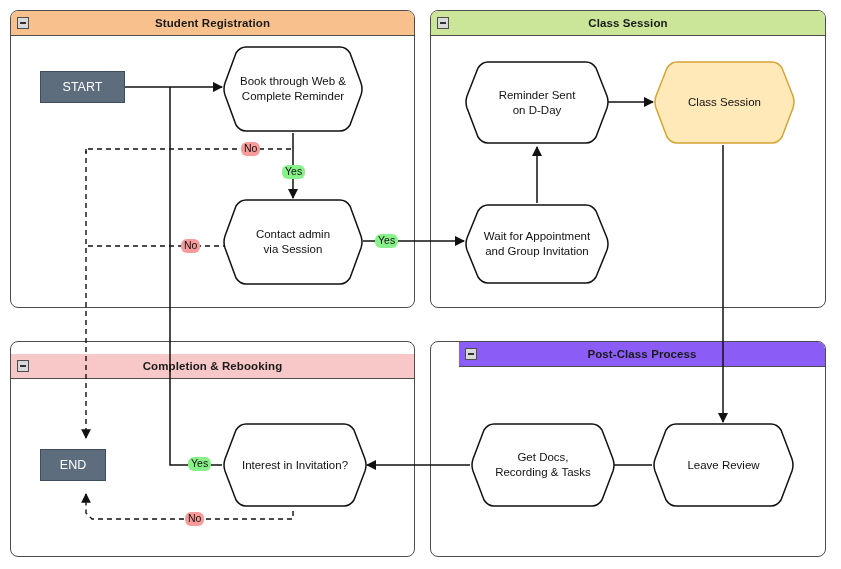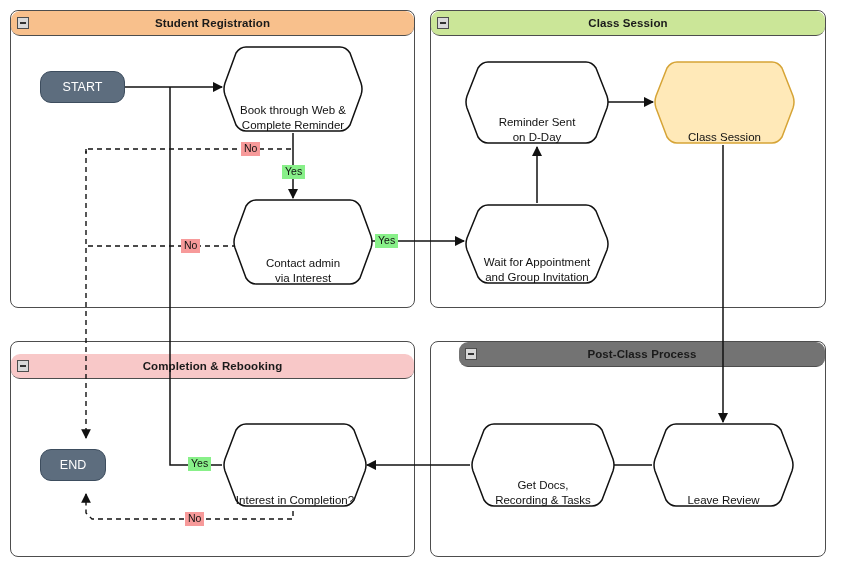--- a/index.html
+++ b/index.html
@@ -24,21 +24,20 @@
     position:relative;
     height:24px;
     border-bottom:1.4px solid #4d4d4d;
     display:flex;
     align-items:center;
     justify-content:center;
     font-size:11.5px;
     font-weight:bold;
     color:#1a1a1a;
     letter-spacing:.1px;
-    border-radius:9px;
   }
   .collapse-icon{
     position:absolute;
     left:6px;top:50%;
     transform:translateY(-50%);
     width:12px;height:12px;
     box-sizing:border-box;
     border:1px solid #4d4d4d;
     background:#d9d9d9;
     display:flex;align-items:center;justify-content:center;
@@ -56,44 +55,45 @@
     justify-content:center;
     text-align:center;
     font-size:11.5px;
     color:#111111;
     line-height:1.28;
     z-index:6;
   }
   .terminator{
     background:#5d6d7e;
     border:1.4px solid #3d4d5e;
-    border-radius:11px;
+    border-radius:0;
     color:#ffffff;
     font-size:12.5px;
   }
   .hexwrap{position:absolute;z-index:6;}
   .hexwrap svg{position:absolute;left:0;top:0;overflow:visible;}
   .hexlabel{
     position:absolute;left:0;top:0;
     width:100%;height:100%;
-    display:flex;align-items:flex-end;justify-content:center;
+    display:flex;align-items:center;justify-content:center;
     text-align:center;
     font-size:11.5px;color:#111111;line-height:1.3;
     pointer-events:none;
   }
 
   
   .edge-label{
     position:absolute;
     font-size:10.5px;
     color:#111111;
     padding:1px 3px 1.5px 3px;
     z-index:9;
     white-space:nowrap;
     line-height:1.05;
+    border-radius:6px;
   }
   .lbl-yes{background:#88f089;text-align:right;}
   .lbl-no{background:#f79a9a;}
 
   
   #edges{position:absolute;left:0;top:0;width:841px;height:569px;z-index:4;}
 </style>
 </head>
 <body>
 
@@ -160,21 +160,21 @@
   <div class="panel" style="left:10px;top:341px;width:405px;height:216px;">
     <div class="panel-header" style="background:#f8c8c8;margin-top:12px;">
       <span class="collapse-icon">
           <i></i>
         </span>
       <span>Completion &amp; Rebooking</span>
     </div>
   </div>
 
   <div class="panel" style="left:430px;top:341px;width:396px;height:216px;">
-    <div class="panel-header" style="background:#737373;margin-left:28px;">
+    <div class="panel-header" style="background:#8b5cf6;margin-left:28px;">
       <span class="collapse-icon">
           <i></i>
         </span>
       <span>Post-Class Process</span>
     </div>
   </div>
 
   <div class="node terminator" style="left:40px;top:71px;width:85px;height:32px;">
     <span>START</span>
   </div>
@@ -184,28 +184,28 @@
       <path d="M24,2 H118 Q124,2 128,8 L139,38 Q141,44 139,50 L128,80 Q124,86 118,86 H24 Q18,86 14,80 L3,50 Q1,44 3,38 L14,8 Q18,2 24,2 Z" fill="#ffffff" stroke="#111" stroke-width="1.5" stroke-linejoin="round"></path>
     </svg>
     <div class="hexlabel">
       <div>
         <div>Book through Web &amp;</div>
         <div>Complete Reminder</div>
       </div>
     </div>
   </div>
 
-  <div class="hexwrap" style="left:232px;top:198px;width:142px;height:88px;">
+  <div class="hexwrap" style="left:222px;top:198px;width:142px;height:88px;">
     <svg width="142" height="88" viewBox="0 0 142 88" xmlns="http://www.w3.org/2000/svg">
       <path d="M24,2 H118 Q124,2 128,8 L139,38 Q141,44 139,50 L128,80 Q124,86 118,86 H24 Q18,86 14,80 L3,50 Q1,44 3,38 L14,8 Q18,2 24,2 Z" fill="#ffffff" stroke="#111" stroke-width="1.5" stroke-linejoin="round"></path>
     </svg>
     <div class="hexlabel">
       <div>
         <div>Contact admin</div>
-        <div>via Interest</div>
+        <div>via Session</div>
       </div>
     </div>
   </div>
 
   <div class="hexwrap" style="left:464px;top:203px;width:146px;height:82px;">
     <svg width="146" height="82" viewBox="0 0 146 82" xmlns="http://www.w3.org/2000/svg">
       <path d="M24,2 H122 Q128,2 132,8 L143,35 Q145,41 143,47 L132,74 Q128,80 122,80 H24 Q18,80 14,74 L3,47 Q1,41 3,35 L14,8 Q18,2 24,2 Z" fill="#ffffff" stroke="#111" stroke-width="1.5" stroke-linejoin="round"></path>
     </svg>
     <div class="hexlabel">
       <div>
@@ -255,21 +255,21 @@
         <div>Recording &amp; Tasks</div>
       </div>
     </div>
   </div>
 
   <div class="hexwrap" style="left:222px;top:422px;width:146px;height:86px;">
     <svg width="146" height="86" viewBox="0 0 146 86" xmlns="http://www.w3.org/2000/svg">
       <path d="M24,2 H122 Q128,2 132,8 L143,37 Q145,43 143,49 L132,78 Q128,84 122,84 H24 Q18,84 14,78 L3,49 Q1,43 3,37 L14,8 Q18,2 24,2 Z" fill="#ffffff" stroke="#111" stroke-width="1.5" stroke-linejoin="round"></path>
     </svg>
     <div class="hexlabel">
-      <span>Interest in Completion?</span>
+      <span>Interest in Invitation?</span>
     </div>
   </div>
 
   <div class="node terminator" style="left:40px;top:449px;width:66px;height:32px;">
     <span>END</span>
   </div>
 
   <div class="edge-label lbl-no" style="left:241px;top:142px;">No</div>
   <div class="edge-label lbl-yes" style="left:282px;top:165px;">Yes</div>
   <div class="edge-label lbl-no" style="left:181px;top:239px;">No</div>

